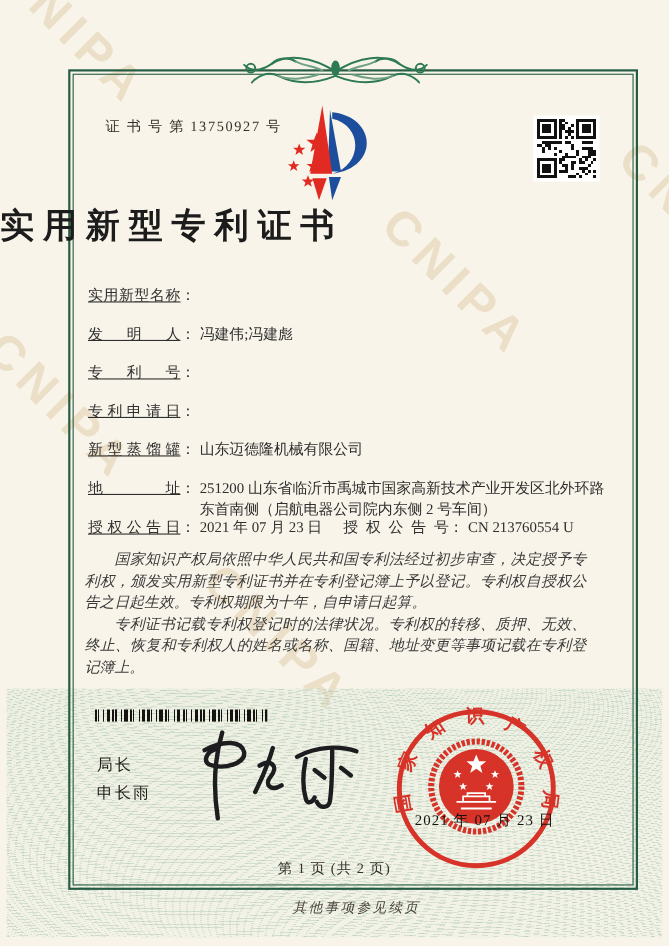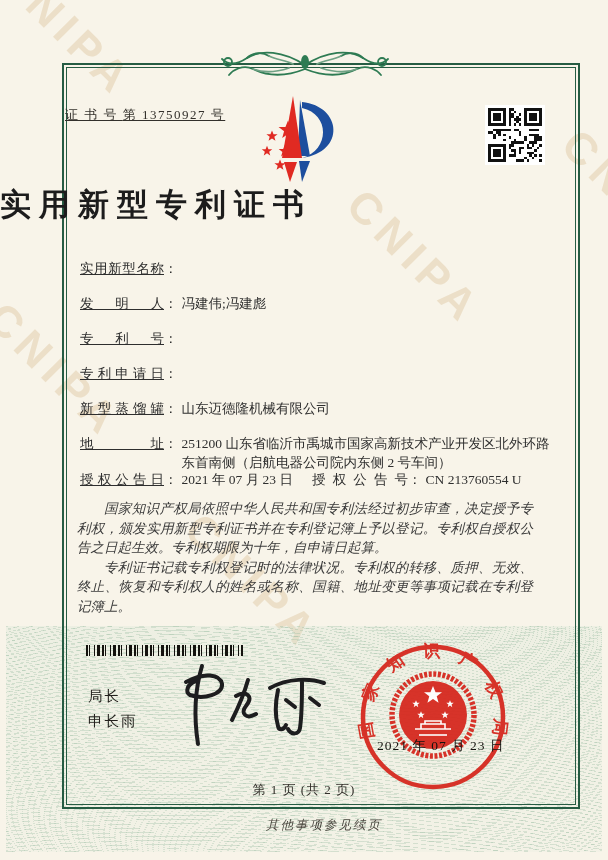--- a/index.html
+++ b/index.html
@@ -18,22 +18,22 @@
         repeating-radial-gradient(130% 75% at 72% 130%, rgba(140,180,152,.26) 0 1px, transparent 1px 7px),
         linear-gradient(180deg, rgba(205,225,208,.25), rgba(205,225,208,.12));}
 
   
   .frame{position:absolute;left:62px;top:63px;width:514px;height:742px;
       border:2px solid #265c43;z-index:2;}
   .frame::after{content:"";position:absolute;inset:2px;border:1px solid #265c43;}
 
   .ornament{position:absolute;left:219px;top:46px;width:172px;height:38px;z-index:3;}
 
-  .cert-no{position:absolute;left:65px;top:106px;z-index:4;font-size:13px;
-      letter-spacing:1.5px;color:#33302b;text-decoration:underline;}
+  .cert-no{position:absolute;left:96px;top:106px;z-index:4;font-size:13px;
+      letter-spacing:1.5px;color:#33302b;}
 
   .logo{position:absolute;left:236px;top:96px;width:136px;height:86px;z-index:4;}
 
   .qr{position:absolute;left:485px;top:105px;width:60px;height:60px;z-index:4;
       background:#fff;padding:3px;box-sizing:border-box;}
   .qr svg{width:100%;height:100%;display:block;}
 
   .title{position:absolute;left:0;top:184px;width:100%;text-align:left;z-index:4;
       font-size:31px;font-weight:bold;letter-spacing:8px;color:#1c1c1c;}
 

